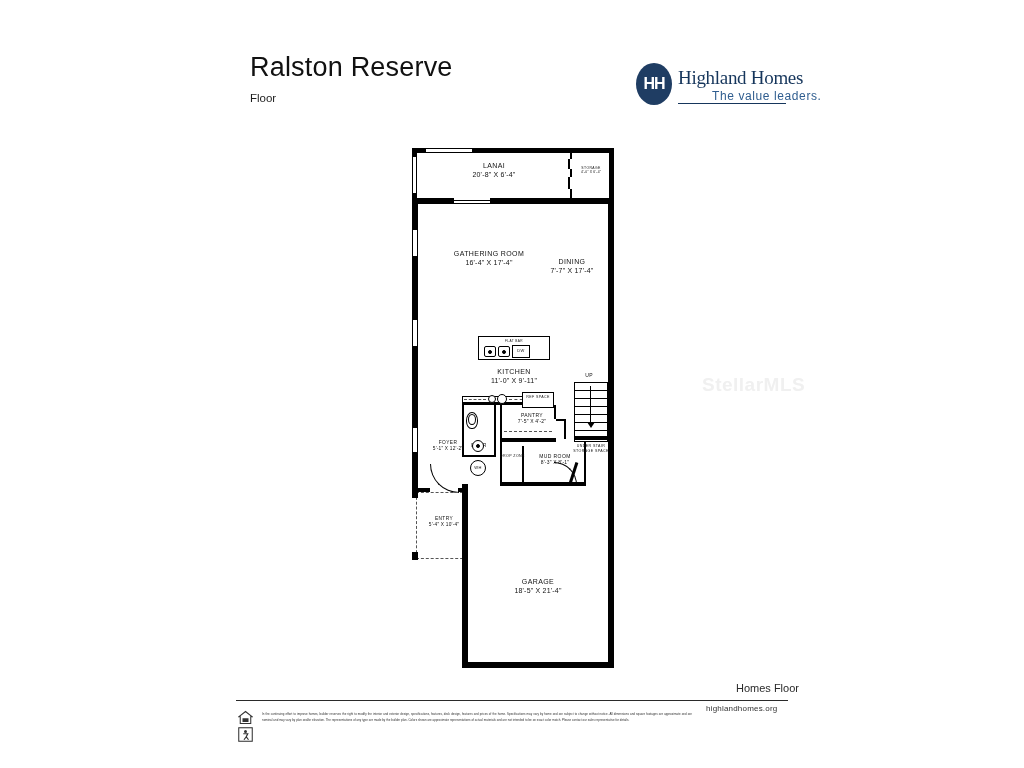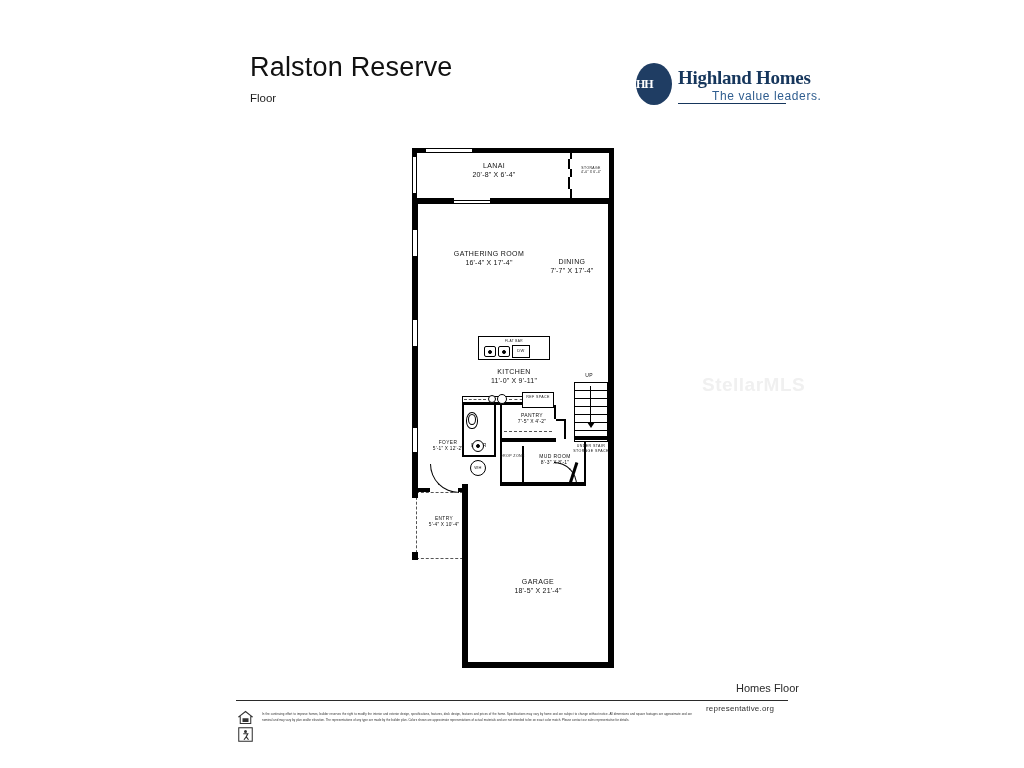--- a/index.html
+++ b/index.html
@@ -56,33 +56,33 @@
     left: 0; top: 0;
     width: 36px; height: 42px;
     border-radius: 50%;
     background: #1f3d63;
   }
   #logo-mark .hh {
     position: absolute;
     left: 0; top: 0;
     width: 36px; height: 42px;
     color: #ffffff;
-    font-family: Liberation Serif, serif;
+    font-family: Liberation Sans, sans-serif;
     font-weight: 700;
-    font-size: 12px;
+    font-size: 16px;
     line-height: 42px;
-    text-align: left;
+    text-align: center;
     letter-spacing: -1px;
   }
   #logo-name {
     position: absolute;
     left: 42px;
     top: 4px;
     font-family: "Liberation Serif", serif;
-    font-weight: 700;
+    font-weight: 400;
     font-size: 19px;
     color: #16365c;
     letter-spacing: -0.3px;
     white-space: nowrap;
     text-align: right;
   }
   #logo-tagline {
     position: absolute;
     left: 76px;
     top: 26px;
@@ -387,21 +387,21 @@
   <div class="w" style="left:58px; top:522px; width:152px; height:6px;"></div>
   <div class="lbl" style="left:80px; top:438px; width:108px; font-size:7px;">
     <span class="nm">GARAGE</span>
     <span class="dm">18'-5" X 21'-4"</span>
   </div>
 </div>
 
 <div id="footer">
   <div id="footer-rule"></div>
   <div id="first-floor">Homes Floor</div>
-  <div id="site-url">representative.org</div>
+  <div id="site-url">highlandhomes.org</div>
 
   <svg id="eho-icon" viewBox="0 0 20 20">
     <path d="M10 2 L19 9 L17 9 L17 18 L3 18 L3 9 L1 9 Z" fill="none" stroke="#333" stroke-width="1.4"></path>
     <rect x="6" y="11" width="8" height="5" fill="#333"></rect>
   </svg>
   <svg id="access-icon" viewBox="0 0 20 20">
     <rect x="1" y="1" width="18" height="18" fill="none" stroke="#333" stroke-width="1.4"></rect>
     <circle cx="10" cy="6" r="2" fill="#333"></circle>
     <path d="M7 9 L13 9 L11 13 L14 17 M11 13 L8 17" stroke="#333" stroke-width="1.6" fill="none"></path>
   </svg>

